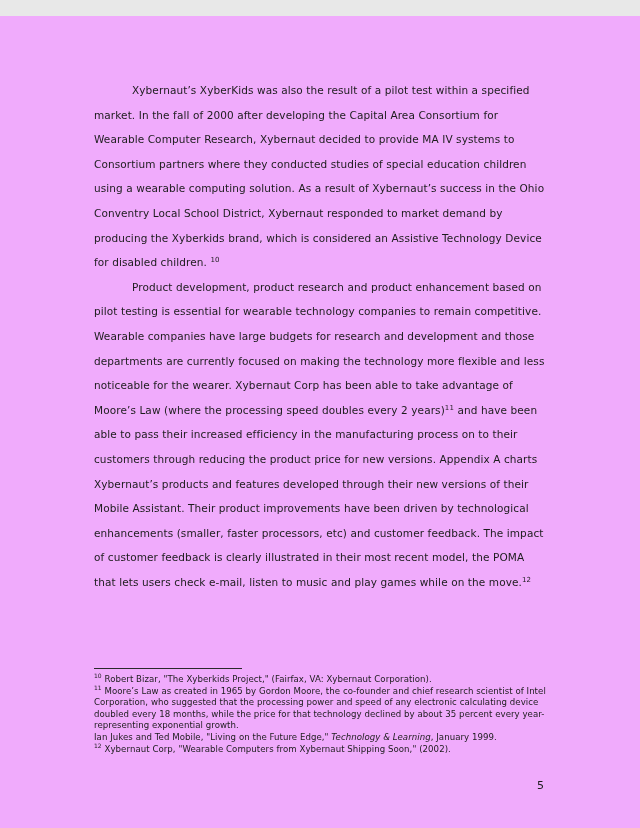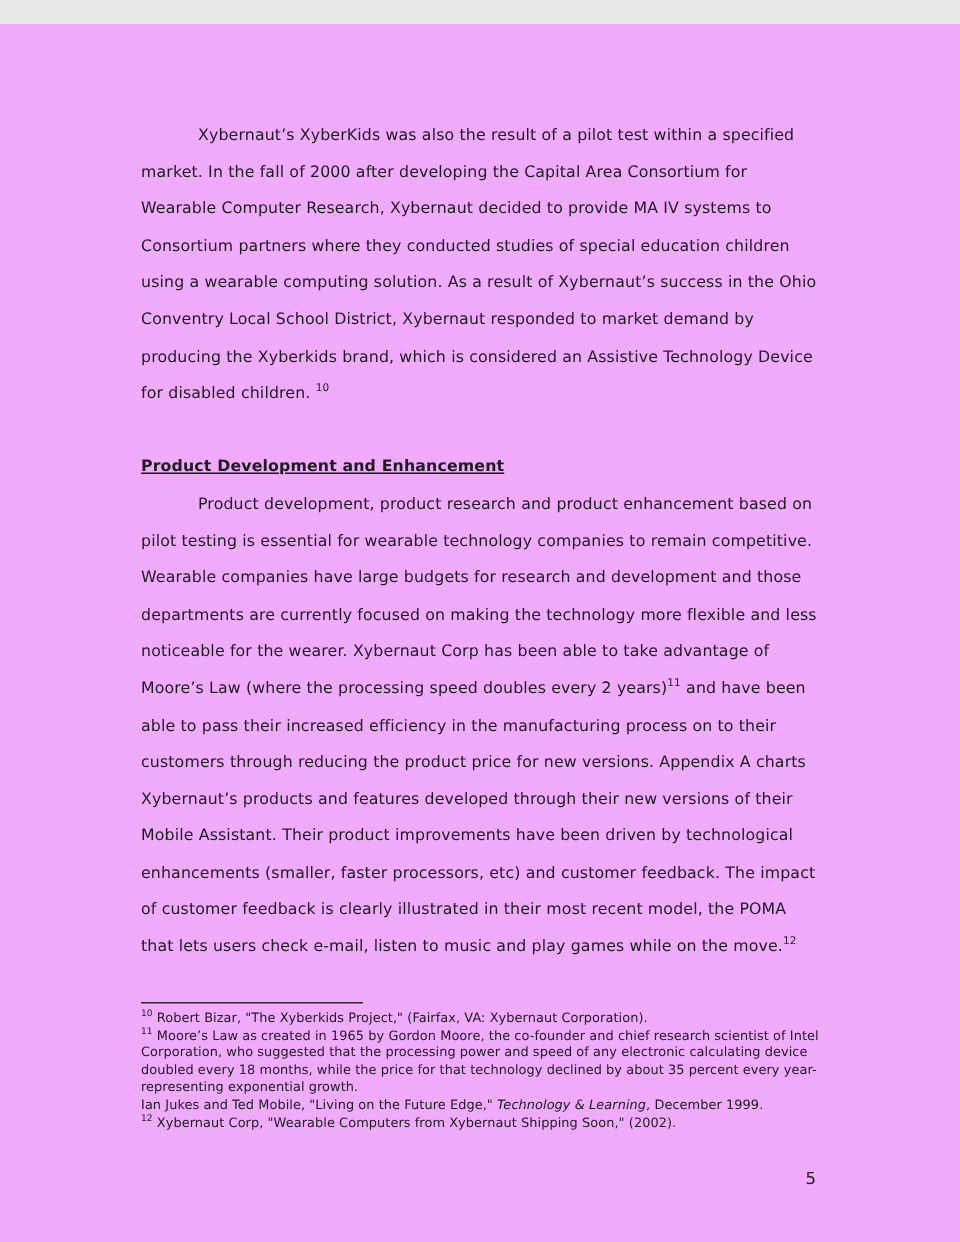--- a/index.html
+++ b/index.html
@@ -80,35 +80,34 @@
 </style>
 </head>
 <body>
 
 <div class="page">
 
   <div class="content">
 
     <p class="para indent-first"><span>Xybernaut’s XyberKids was also the result of a pilot test within a specified market. In the fall of 2000 after developing the Capital Area Consortium for Wearable Computer Research, Xybernaut decided to provide MA IV systems to Consortium partners where they conducted studies of special education children using a wearable computing solution. As a result of Xybernaut’s success in the Ohio Conventry Local School District, Xybernaut responded to market demand by producing the Xyberkids brand, which is considered an Assistive Technology Device for disabled children. </span><sup class="fn-ref">10</sup></p>
 
-    <h2 class="section-heading">Product Development and Enhancement</h2>
 
     <p class="para indent-first"><span>Product development, product research and product enhancement based on pilot testing is essential for wearable technology companies to remain competitive. Wearable companies have large budgets for research and development and those departments are currently focused on making the technology more flexible and less noticeable for the wearer. Xybernaut Corp has been able to take advantage of Moore’s Law (where the processing speed doubles every 2 years)</span><sup class="fn-ref">11</sup><span> and have been able to pass their increased efficiency in the manufacturing process on to their customers through reducing the product price for new versions.  Appendix A charts Xybernaut’s products and features developed through their new versions of their Mobile Assistant. Their product improvements have been driven by technological enhancements (smaller, faster processors, etc) and customer feedback. The impact of customer feedback is clearly illustrated in their most recent model, the POMA that lets users check e-mail, listen to music and play games while on the move.</span><sup class="fn-ref">12</sup></p>
 
   </div>
 
   <div class="footnotes">
 
     <div class="fn-sep"></div>
 
     <p class="fn"><sup class="fn-ref">10</sup><span> Robert Bizar, "The Xyberkids Project," (Fairfax, VA: Xybernaut Corporation).</span></p>
 
     <p class="fn"><sup class="fn-ref">11</sup><span> Moore’s Law as created in 1965 by Gordon Moore, the co-founder and chief research scientist of Intel Corporation, who suggested that the processing power and speed of any electronic calculating device doubled every 18 months, while the price for that technology declined by about 35 percent every year-representing exponential growth.</span></p>
 
-    <p class="fn"><span>Ian Jukes and Ted Mobile, "Living on the Future Edge," </span><em>Technology &amp; Learning</em><span>, December 1999.</span></p>
+    <p class="fn"><span>Ian Jukes and Ted Mobile, "Living on the Future Edge," </span><em>Technology &amp; Learning</em><span>, January 1999.</span></p>
 
     <p class="fn"><sup class="fn-ref">12</sup><span> Xybernaut Corp, "Wearable Computers from Xybernaut Shipping Soon," (2002).</span></p>
 
   </div>
 
   <div class="page-number">5</div>
 
 </div>
 
 </body></html>

